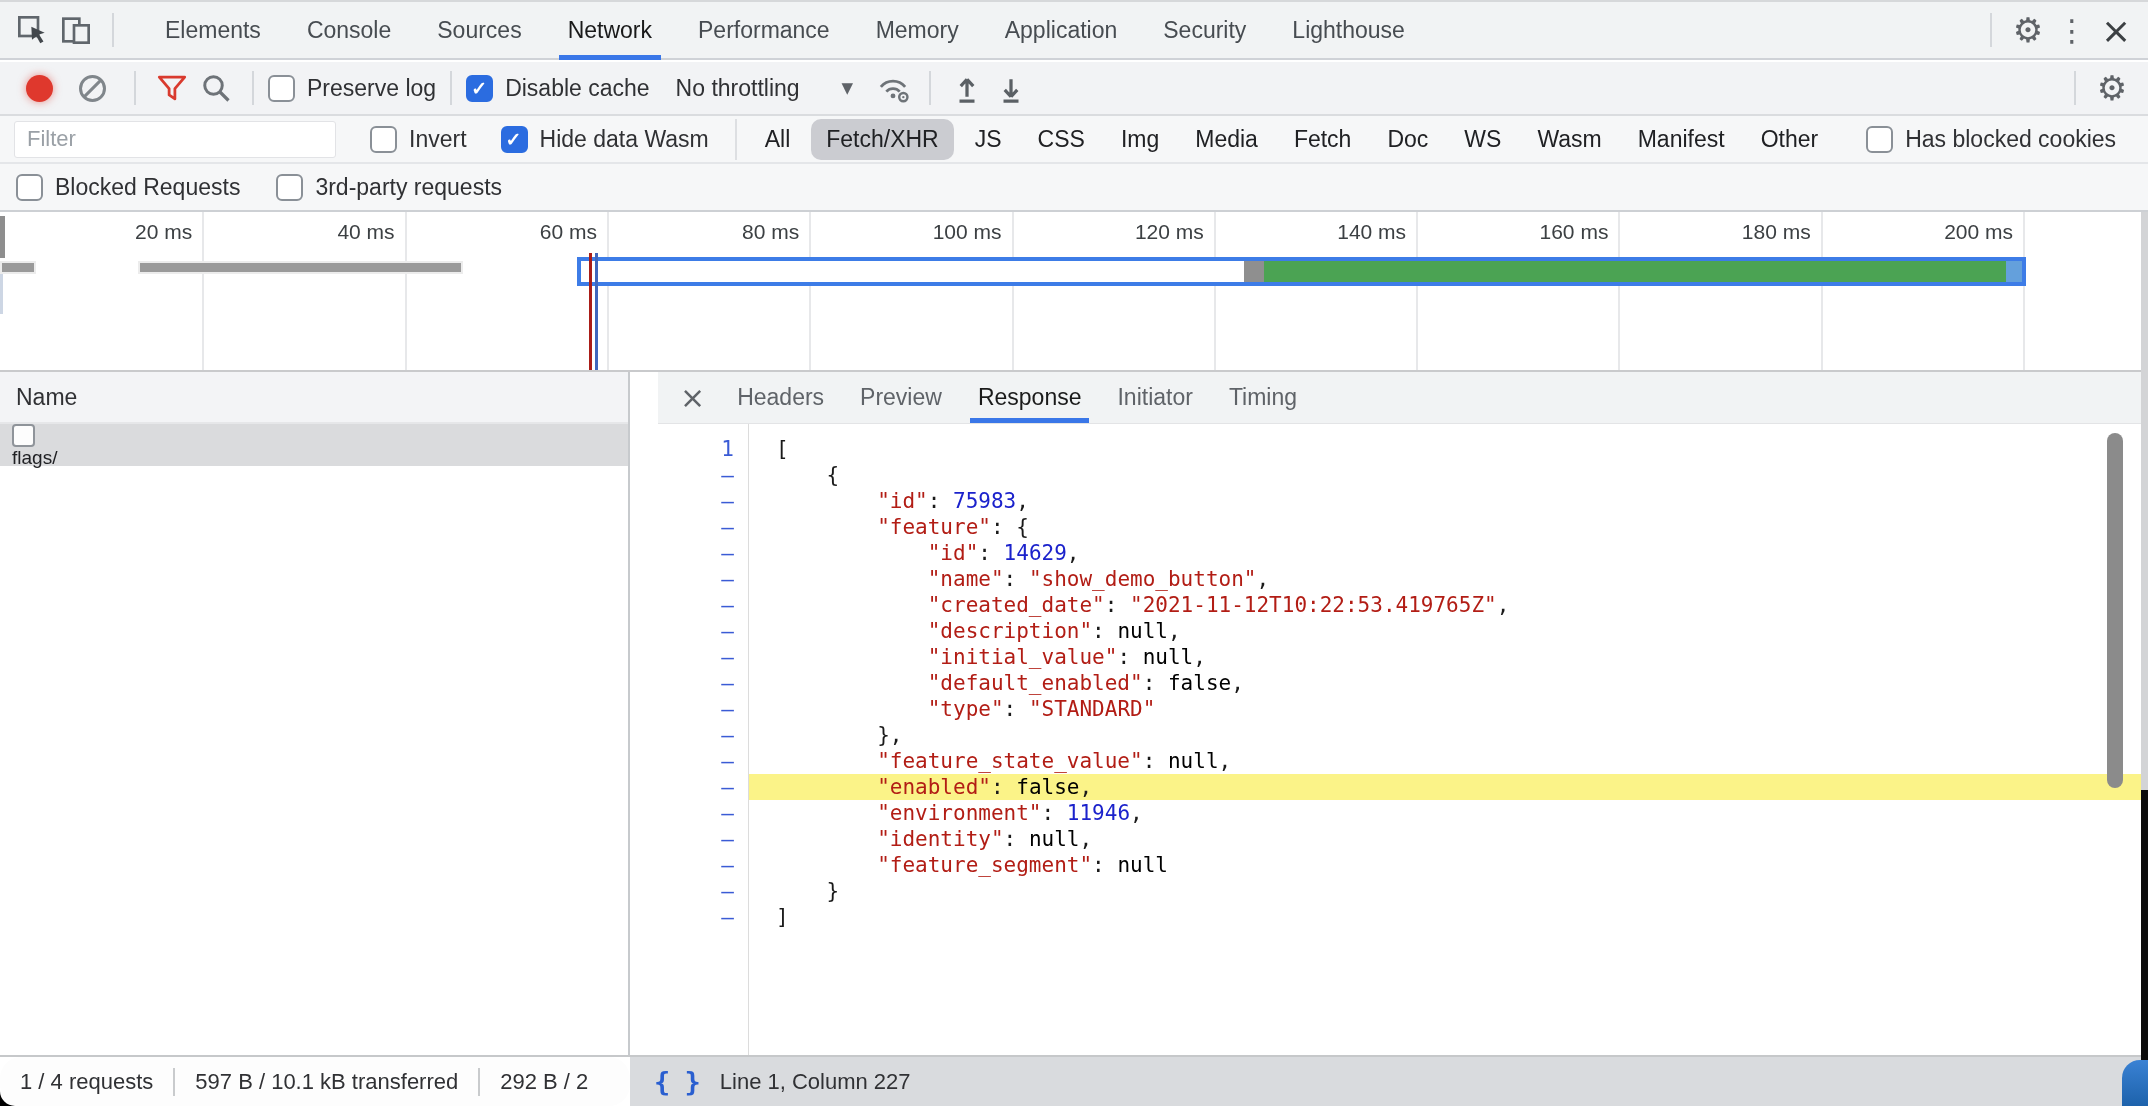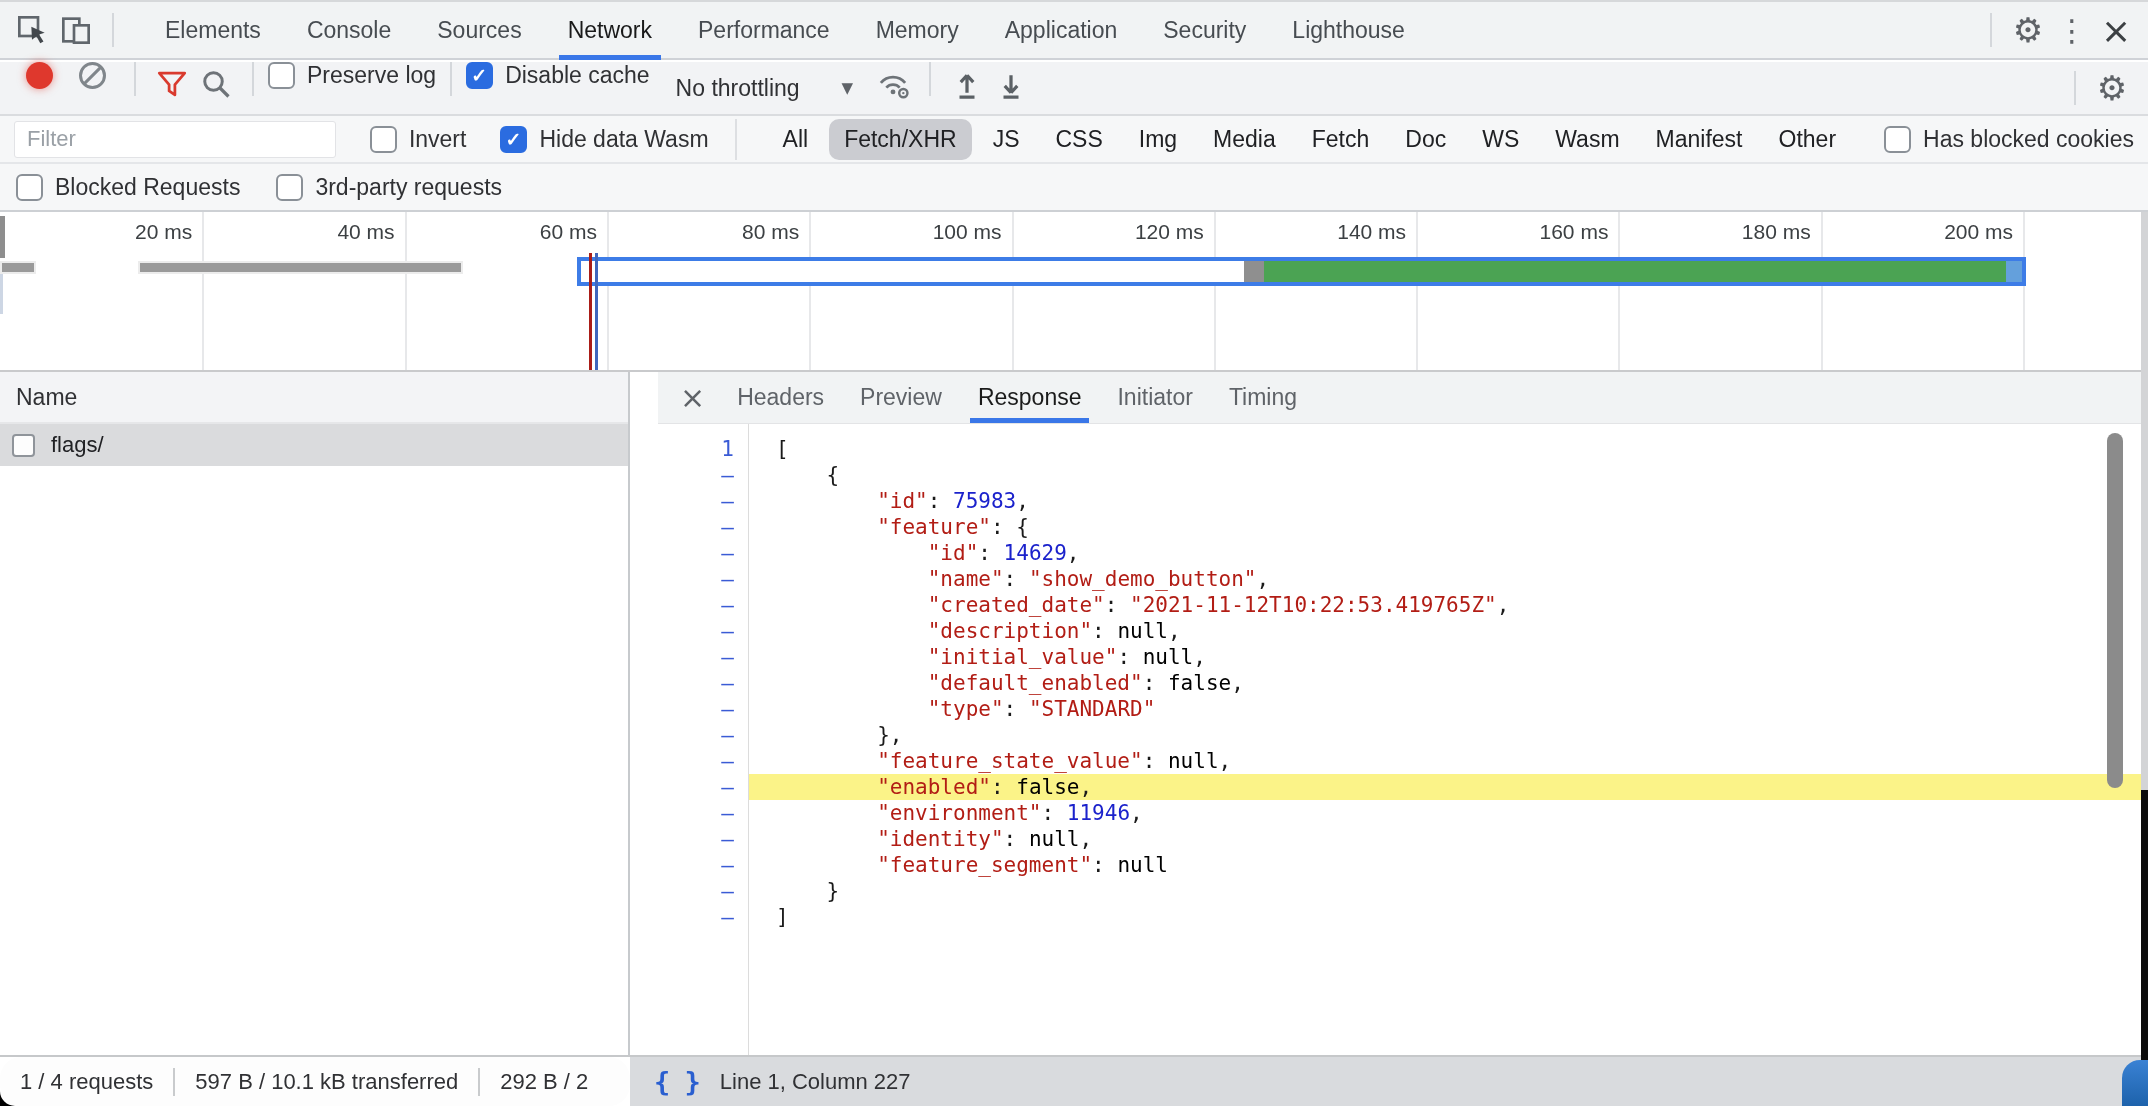--- a/index.html
+++ b/index.html
@@ -22,42 +22,42 @@
   .maintab { position: relative; display: flex; align-items: center; padding: 0 23px; font-size: 23px; color: #474c51; white-space: nowrap; }
   .maintab.sel { color: #1a1a1a; }
   .maintab.sel::after { content: ""; position: absolute; left: 14px; right: 14px; bottom: -2px; height: 5px; background: #3a77e8; }
   .tabbar-right { margin-left: auto; display: flex; align-items: center; }
   .glyph { font-family: "DejaVu Sans", sans-serif; color: #5f6368; }
 
   
   .nettoolbar {
     position: absolute; left: 0; top: 62px; width: 2148px; height: 54px;
     background: #f2f3f5; border-bottom: 2px solid #dadcdf;
-    display: flex; padding: 0 14px;
+    display: flex; align-items: center; padding: 0 14px;
   }
   .record-dot { width: 27px; height: 27px; border-radius: 50%; background: #df382d; box-shadow: 0 0 8px rgba(223,56,45,.55); margin: 0 12px; flex: none; }
   .clear-icon { position: relative; width: 27px; height: 27px; border: 3px solid #80868b; border-radius: 50%; margin: 0 14px; flex: none; }
   .clear-icon::after { content: ""; position: absolute; left: -1px; top: 9px; width: 23px; height: 3px; background: #80868b; transform: rotate(-45deg); }
   .cb { position: relative; width: 27px; height: 27px; border: 2.5px solid #8a9097; border-radius: 6px; background: #fff; flex: none; }
   .cb.checked { background: #2b6ce0; border-color: #2b6ce0; }
   .cb.checked::after { content: "✓"; position: absolute; left: 0; top: 0; width: 22px; height: 22px; color: #fff; font-size: 19px; font-weight: bold; line-height: 23px; text-align: center; }
   .tlabel { font-size: 23px; color: #303134; margin-left: 12px; white-space: nowrap; }
   .throttle { display: flex; align-items: center; margin-left: 26px; }
   .throttle .caret { font-size: 15px; color: #5f6368; margin-left: 42px; font-family: "DejaVu Sans", sans-serif; }
 
   
   .filterrow {
     position: absolute; left: 0; top: 116px; width: 2148px; height: 48px;
     background: #f6f7f8; display: flex; align-items: center; padding: 0 14px;
     border-bottom: 2px solid #e4e6e9;
   }
   .filter-input { width: 322px; height: 37px; border: 1px solid #e2e3e6; border-radius: 3px; background: #fff; font-size: 22px; padding: 0 12px; color: #202124; outline: none; font-family: "Liberation Sans", sans-serif; }
   .filter-input::placeholder { color: #9aa0a6; }
   .chk-group { display: flex; align-items: center; margin-left: 34px; }
-  .chips { display: flex; align-items: center; margin-left: 26px; border-left: 2px solid #dddfe2; padding-left: 28px; }
+  .chips { display: flex; align-items: center; margin-left: 26px; border-left: 2px solid #dddfe2; padding-left: 10px; }
   .chip { font-size: 23px; color: #202124; padding: 7px 15px; border-radius: 10px; margin: 0 3px; white-space: nowrap; }
   .chip.sel { background: #cbccd1; }
 
   
   .blockedrow {
     position: absolute; left: 0; top: 164px; width: 2148px; height: 48px;
     background: #f6f7f8; border-bottom: 2px solid #cdd0d4;
     display: flex; align-items: center; padding: 0 16px; text-align: right;
   }
 
@@ -69,21 +69,21 @@
   .ov-line0 { position: absolute; left: 0; top: 50px; width: 3px; height: 52px; background: #cdd6e4; }
   .wf-bar-grey { position: absolute; top: 51px; height: 9px; background: #9a9a9a; box-shadow: 0 0 0 2px #ececec; }
   .wf-main { position: absolute; top: 45px; height: 29px; border: 4px solid #3d7ce7; background: #fff; display: flex; overflow: hidden; }
   .wf-seg { height: 100%; flex: none; }
   .wf-marker { position: absolute; top: 41px; height: 119px; width: 3px; }
 
   
   .main { position: absolute; left: 0; top: 372px; width: 2148px; height: 683px; display: flex; gap: 28px; }
   .leftpane { width: 630px; height: 100%; border-right: 2px solid #c7cacd; background: #fff; flex: none; }
   .name-header { height: 52px; background: #f3f4f6; border-bottom: 2px solid #e6e7e9; display: flex; align-items: center; padding: 0 16px; font-size: 23px; color: #303134; }
-  .req-row { height: 42px; background: #dadbdd; display: flex; align-items: center; padding: 0 12px; font-size: 22px; color: #202124; }
+  .req-row { height: 42px; background: #dadbdd; display: flex; align-items: flex-start; padding: 0 12px; font-size: 19px; color: #202124; flex-direction: column; }
   .req-row .cb-small { width: 23px; height: 23px; border: 2px solid #8f949a; border-radius: 4px; background: #fdfdfd; margin-right: 16px; flex: none; }
 
   .rightpane { position: relative; flex: 1; height: 100%; background: #fff; }
   .detail-tabs { height: 52px; background: #f1f3f4; display: flex; align-items: center; padding: 0 8px; border-bottom: 1px solid #e3e4e6; }
   .dt-close { font-size: 30px; color: #5f6368; padding: 0 14px; font-family: "DejaVu Sans", sans-serif; }
   .dtab { position: relative; display: flex; align-items: center; height: 100%; padding: 0 18px; font-size: 23px; color: #5f6368; white-space: nowrap; }
   .dtab.sel { color: #1a1a1a; }
   .dtab.sel::after { content: ""; position: absolute; left: 10px; right: 10px; bottom: 0; height: 5px; background: #3a77e8; }
 
   .code-area { position: absolute; left: 0; top: 52px; right: 0; bottom: 0; background: #fff; overflow: hidden; padding-top: 12px; }

